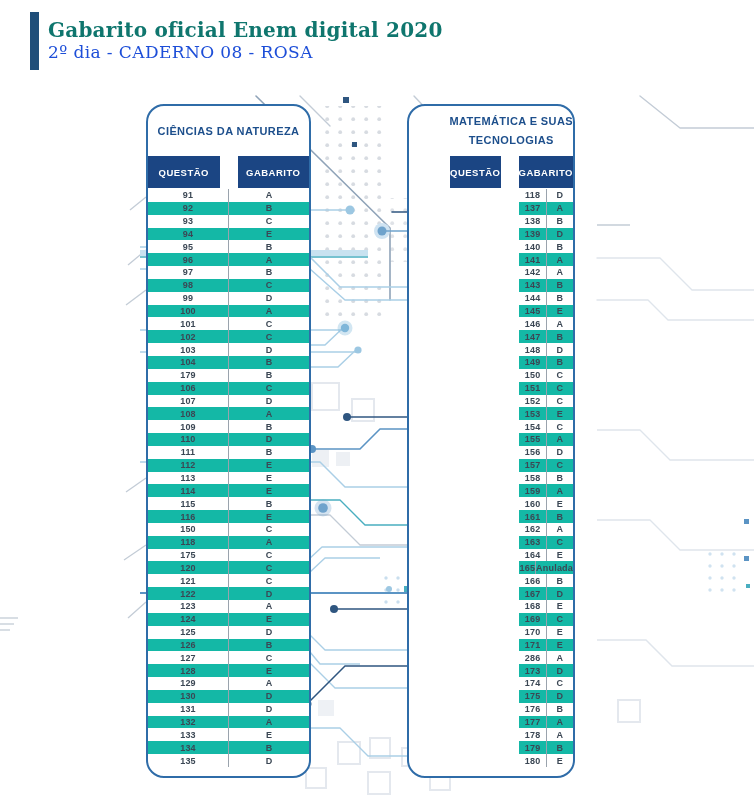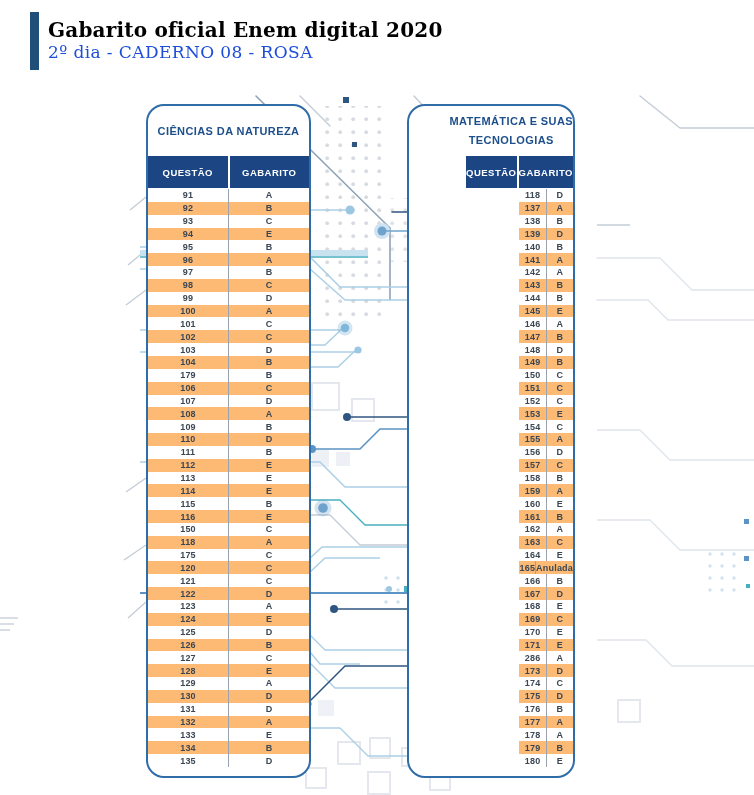--- a/index.html
+++ b/index.html
@@ -8,47 +8,47 @@
     overflow:hidden;font-family:"Liberation Sans",sans-serif;
   }
   
   .bg{position:absolute;left:0;top:0;width:754px;height:795px;z-index:0;}
   
   .hdr{position:absolute;left:30px;top:12px;display:flex;z-index:3;}
   .hdr-bar{width:9px;height:58px;background:#1f4e79;margin-right:9px;}
   .hdr-text{display:flex;flex-direction:column;justify-content:center;}
   .hdr-title{
     font-family:"DejaVu Serif",serif;font-weight:700;font-size:20px;
-    color:#000000;line-height:1.2;letter-spacing:.2px;
+    color:#0f766e;line-height:1.2;letter-spacing:.2px;
   }
   .hdr-sub{
     font-family:"DejaVu Serif",serif;font-weight:400;font-size:17px;
     color:#1d4ed8;line-height:1.25;letter-spacing:.4px;
   }
   
   .card{
     position:absolute;top:104px;height:674px;box-sizing:border-box;
     background:#ffffff;border:2px solid #2f6ca8;border-radius:18px;
     overflow:hidden;z-index:2;display:flex;flex-direction:column;
   }
   .card-1{left:146px;width:165px;}
   .card-2{left:407px;width:168px;align-items:flex-end;}
   .card-title{
     height:50px;display:flex;flex-direction:column;justify-content:center;
     text-align:center;font-weight:700;font-size:11px;color:#1d4f8c;
     letter-spacing:.4px;line-height:1.7;
   }
-  .card-head{display:flex;gap:2px;background:#ffffff;}
+  .card-head{display:flex;gap:18px;background:#ffffff;}
   .hcell{
     flex:1;background:#1b4583;color:#ffffff;font-weight:700;font-size:9.5px;
     letter-spacing:.5px;text-align:center;padding:11px 0 10px 0;
   }
   .rows{display:flex;flex-direction:column;height:578px;margin-top:1px;}
   .row{flex:1;display:flex;align-items:stretch;}
-  .row.alt{background:#fdba74;}
+  .row.alt{background:#14b8a6;}
   .cell{
     flex:1;display:flex;align-items:center;justify-content:center;
     font-weight:700;font-size:9px;color:#3b4754;letter-spacing:.2px;
   }
   .cell.q{border-right:1px solid #9aa3ad;}
   .card-foot{height:7px;}
 </style>
 </head>
 <body>
 

